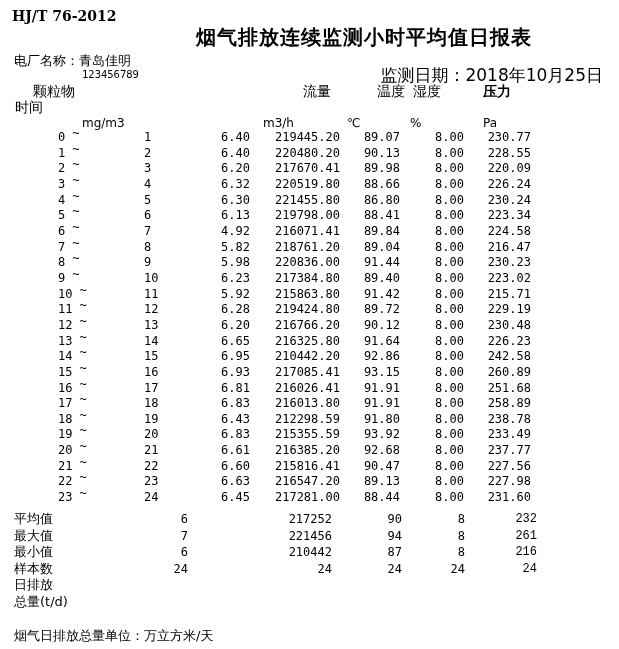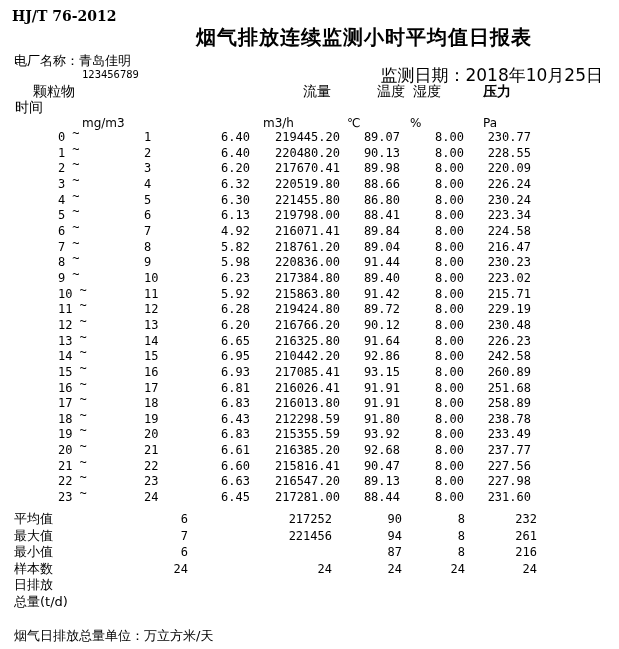--- a/index.html
+++ b/index.html
@@ -46,21 +46,21 @@
   .c-press{left:461px;width:70px;}
   
   #summary-rows{position:absolute;left:0;top:511px;width:527px;}
   .summary-row{position:relative;height:16.6px;}
   .s-cell{position:absolute;top:0;line-height:16.6px;}
   .s-label{left:14px;font-size:13px;}
   .s-value{left:128px;width:60px;}
   .s-flow{left:232px;width:100px;}
   .s-temp{left:342px;width:60px;}
   .s-hum{left:405px;width:60px;}
-  .s-press{left:467px;width:70px;}
+  .s-press{left:467px;width:70px;font-family:Liberation Mono, monospace;}
   
   .footer-note{left:14px;top:627px;font-size:13px;}
 </style>
 </head>
 <body>
 
 <div class="abs standard">HJ/T 76-2012</div>
 <div class="abs title">烟气排放连续监测小时平均值日报表</div>
 <div class="abs plant-line">
   <span>电厂名称：</span><span>青岛佳明</span>
@@ -341,20 +341,21 @@
     <span class="s-cell s-value num">7</span>
     <span class="s-cell s-flow num">221456</span>
     <span class="s-cell s-temp num">94</span>
     <span class="s-cell s-hum num">8</span>
     <span class="s-cell s-press num">261</span>
   </div>
 
   <div class="summary-row">
     <span class="s-cell s-label">最小值</span>
     <span class="s-cell s-value num">6</span>
+    <span class="s-cell s-flow num">210442</span>
     <span class="s-cell s-temp num">87</span>
     <span class="s-cell s-hum num">8</span>
     <span class="s-cell s-press num">216</span>
   </div>
 
   <div class="summary-row">
     <span class="s-cell s-label">样本数</span>
     <span class="s-cell s-value num">24</span>
     <span class="s-cell s-flow num">24</span>
     <span class="s-cell s-temp num">24</span>

